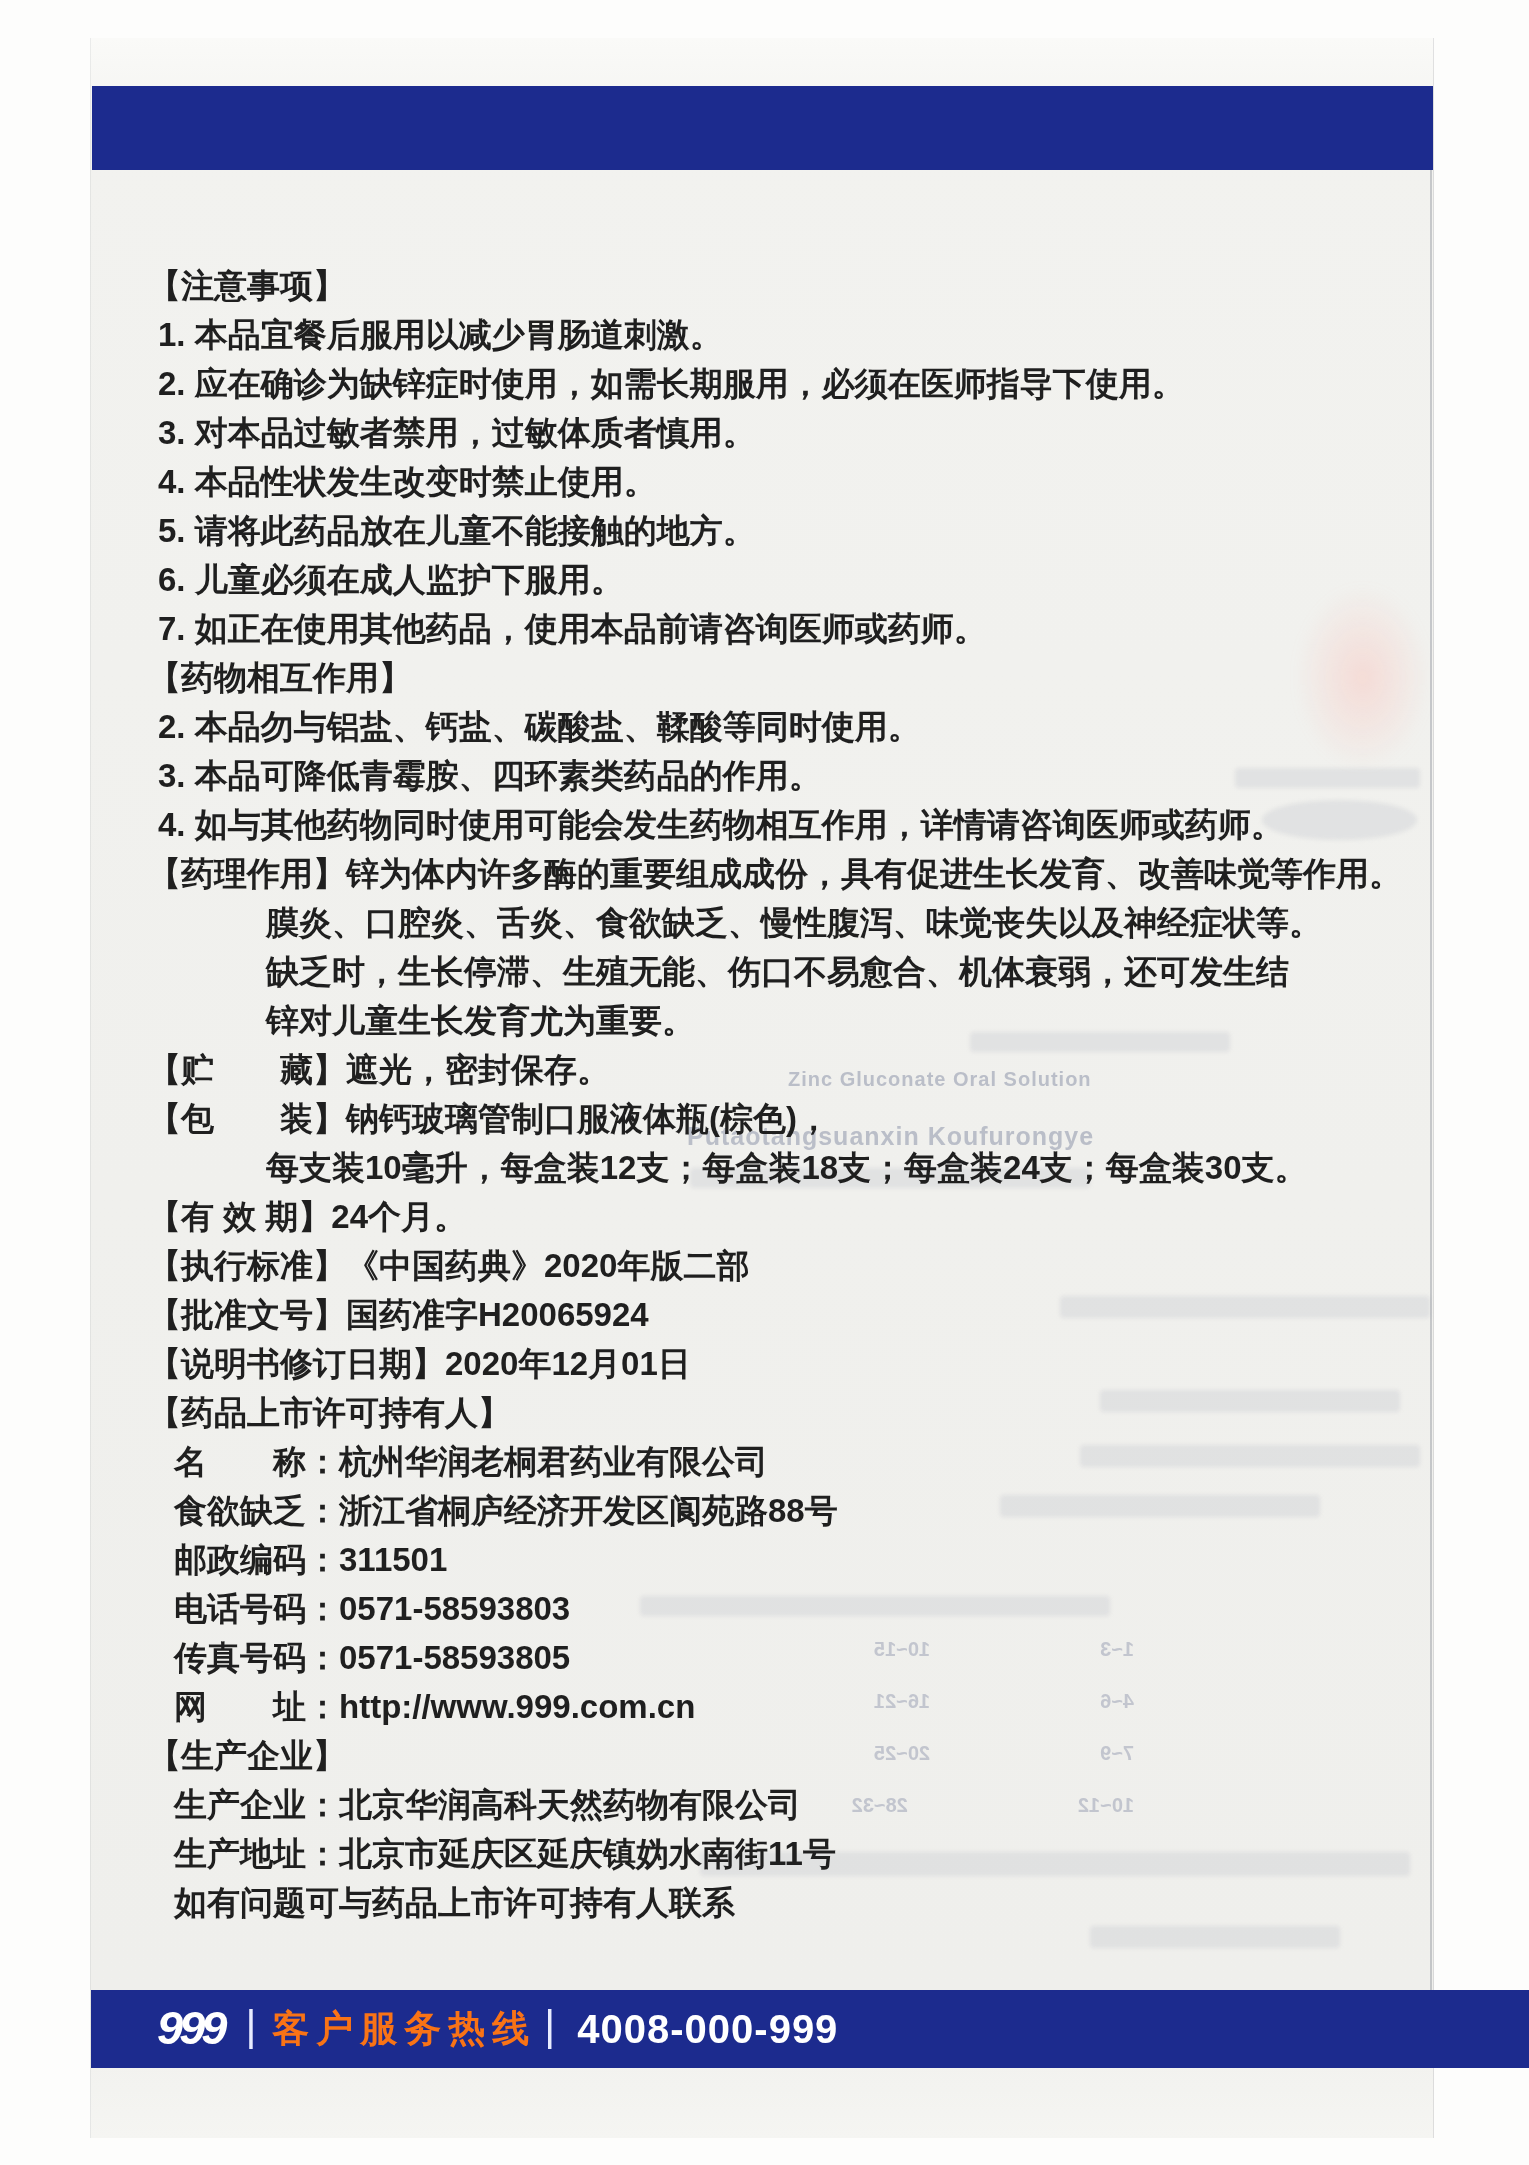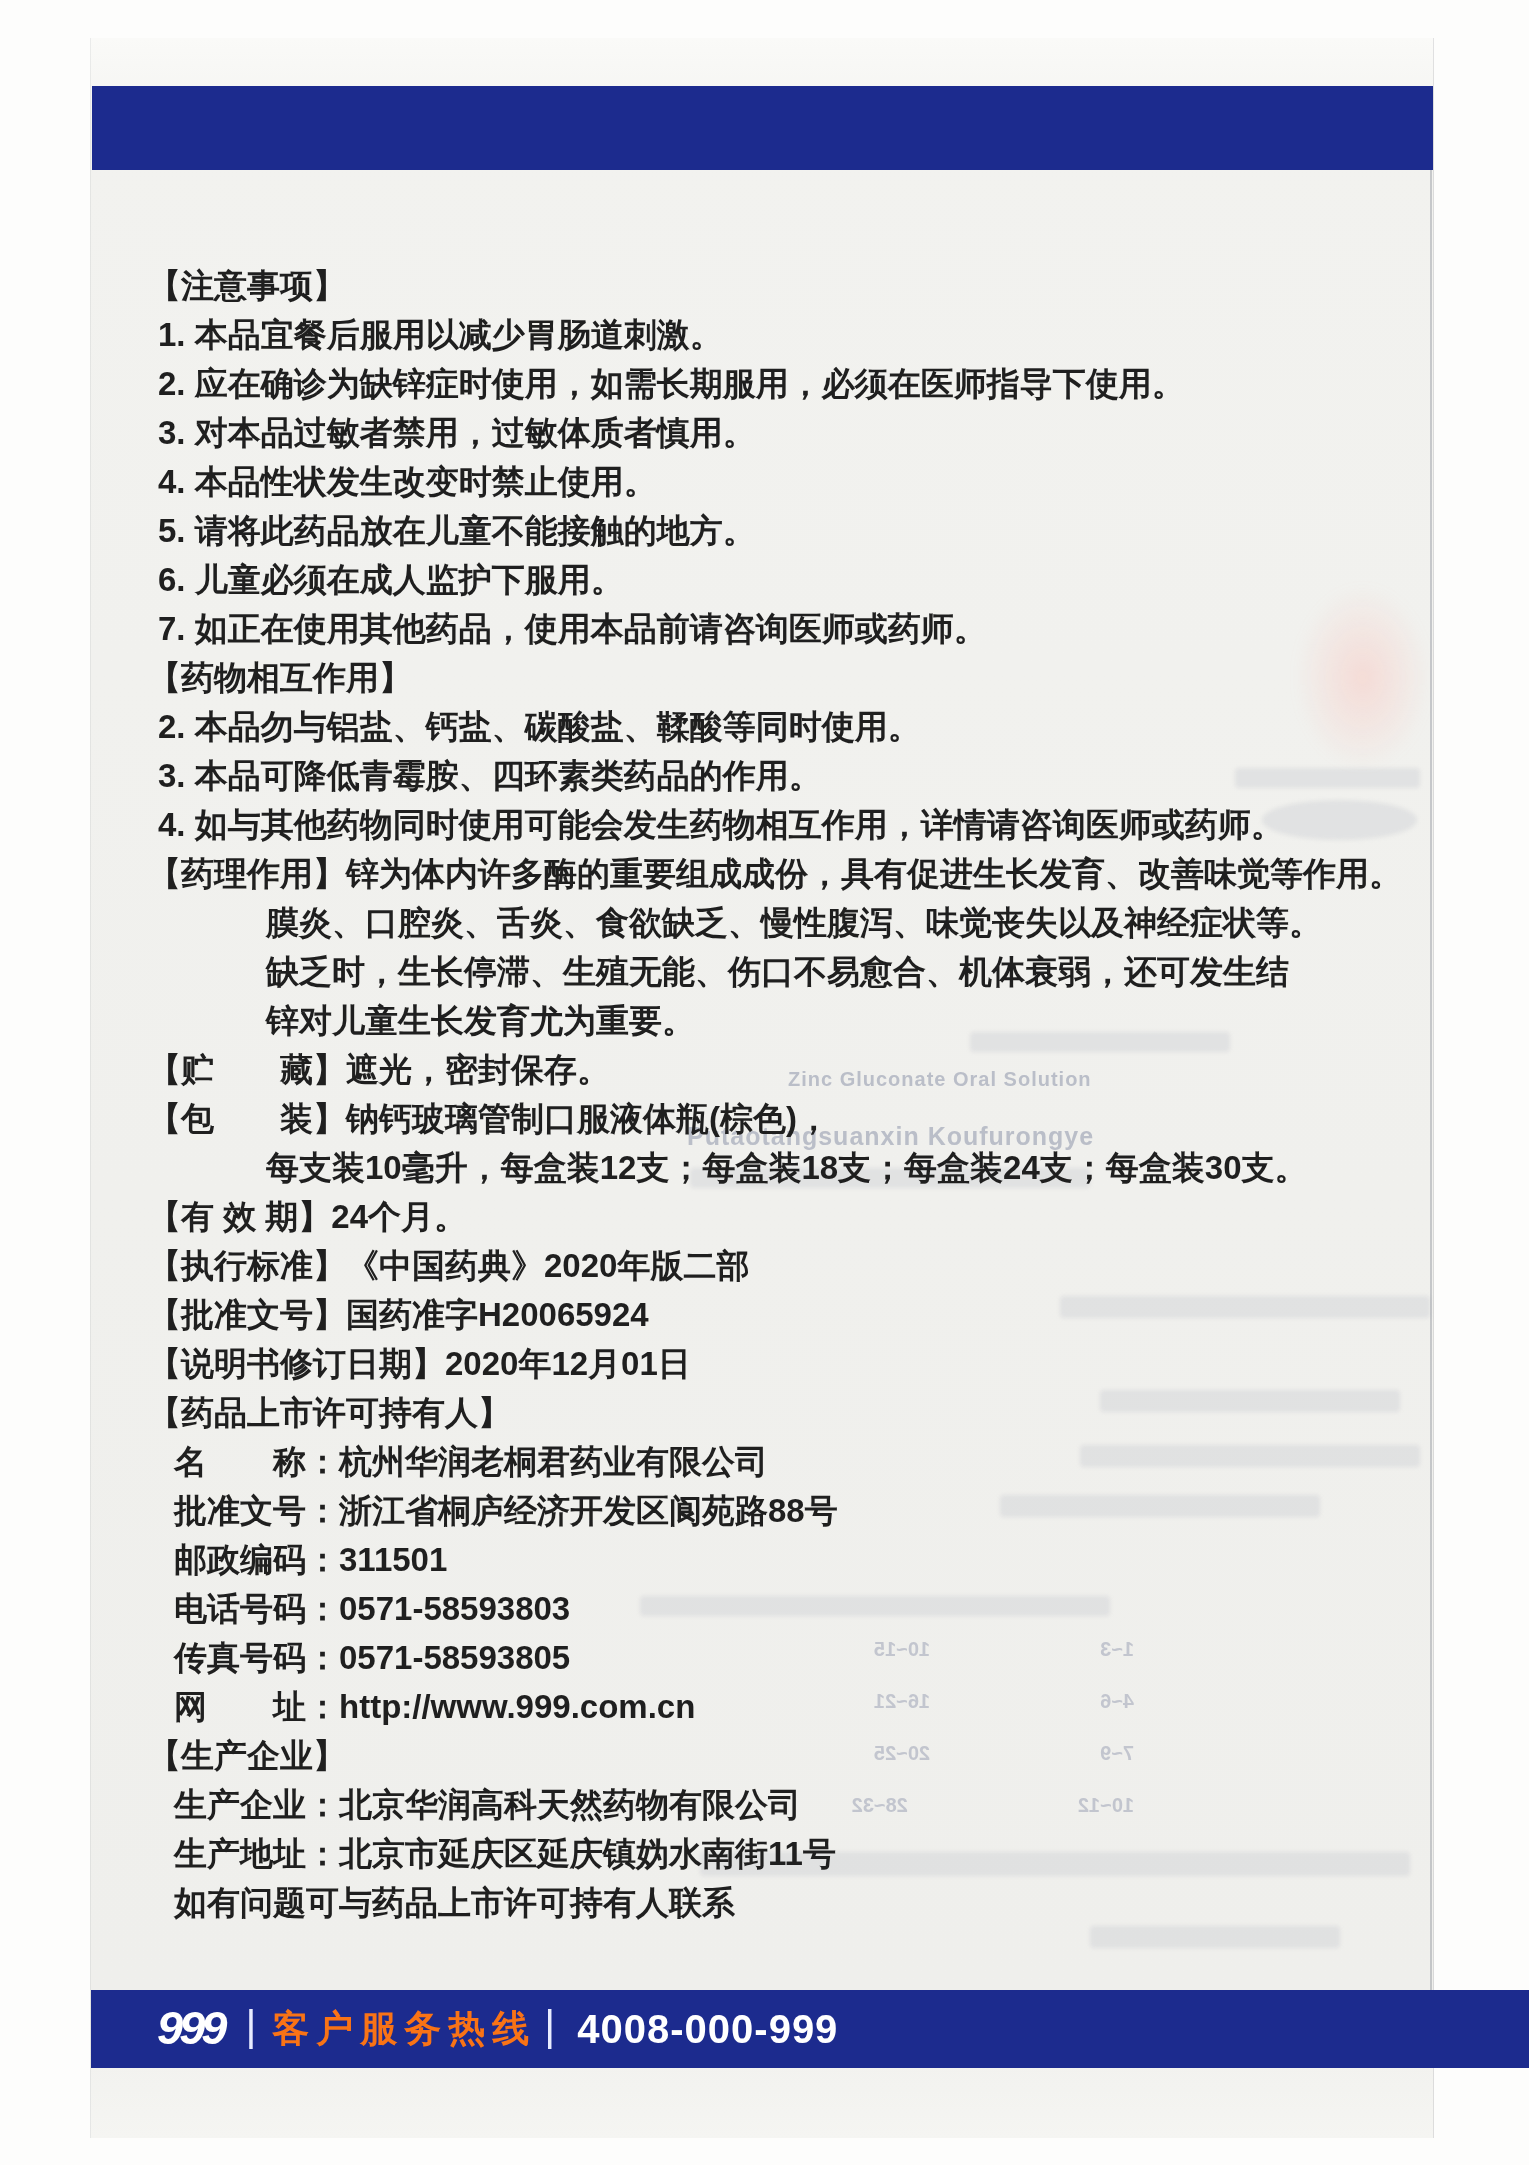--- a/index.html
+++ b/index.html
@@ -139,21 +139,21 @@
     <div class="line content">锌对儿童生长发育尤为重要。</div>
     <div class="line header">【贮　　藏】遮光，密封保存。</div>
     <div class="line header">【包　　装】钠钙玻璃管制口服液体瓶(棕色)，</div>
     <div class="line content">每支装10毫升，每盒装12支；每盒装18支；每盒装24支；每盒装30支。</div>
     <div class="line header">【有 效 期】24个月。</div>
     <div class="line header">【执行标准】《中国药典》2020年版二部</div>
     <div class="line header">【批准文号】国药准字H20065924</div>
     <div class="line header">【说明书修订日期】2020年12月01日</div>
     <div class="line header">【药品上市许可持有人】</div>
     <div class="line contact">名　　称：杭州华润老桐君药业有限公司</div>
-    <div class="line contact">批准文号：浙江省桐庐经济开发区阆苑路88号</div>
+    <div class="line contact">食欲缺乏：浙江省桐庐经济开发区阆苑路88号</div>
     <div class="line contact">邮政编码：311501</div>
     <div class="line contact">电话号码：0571-58593803</div>
     <div class="line contact">传真号码：0571-58593805</div>
     <div class="line contact">网　　址：http://www.999.com.cn</div>
     <div class="line header">【生产企业】</div>
     <div class="line contact">生产企业：北京华润高科天然药物有限公司</div>
     <div class="line contact">生产地址：北京市延庆区延庆镇妫水南街11号</div>
     <div class="line contact">如有问题可与药品上市许可持有人联系</div>
   </div>
 

